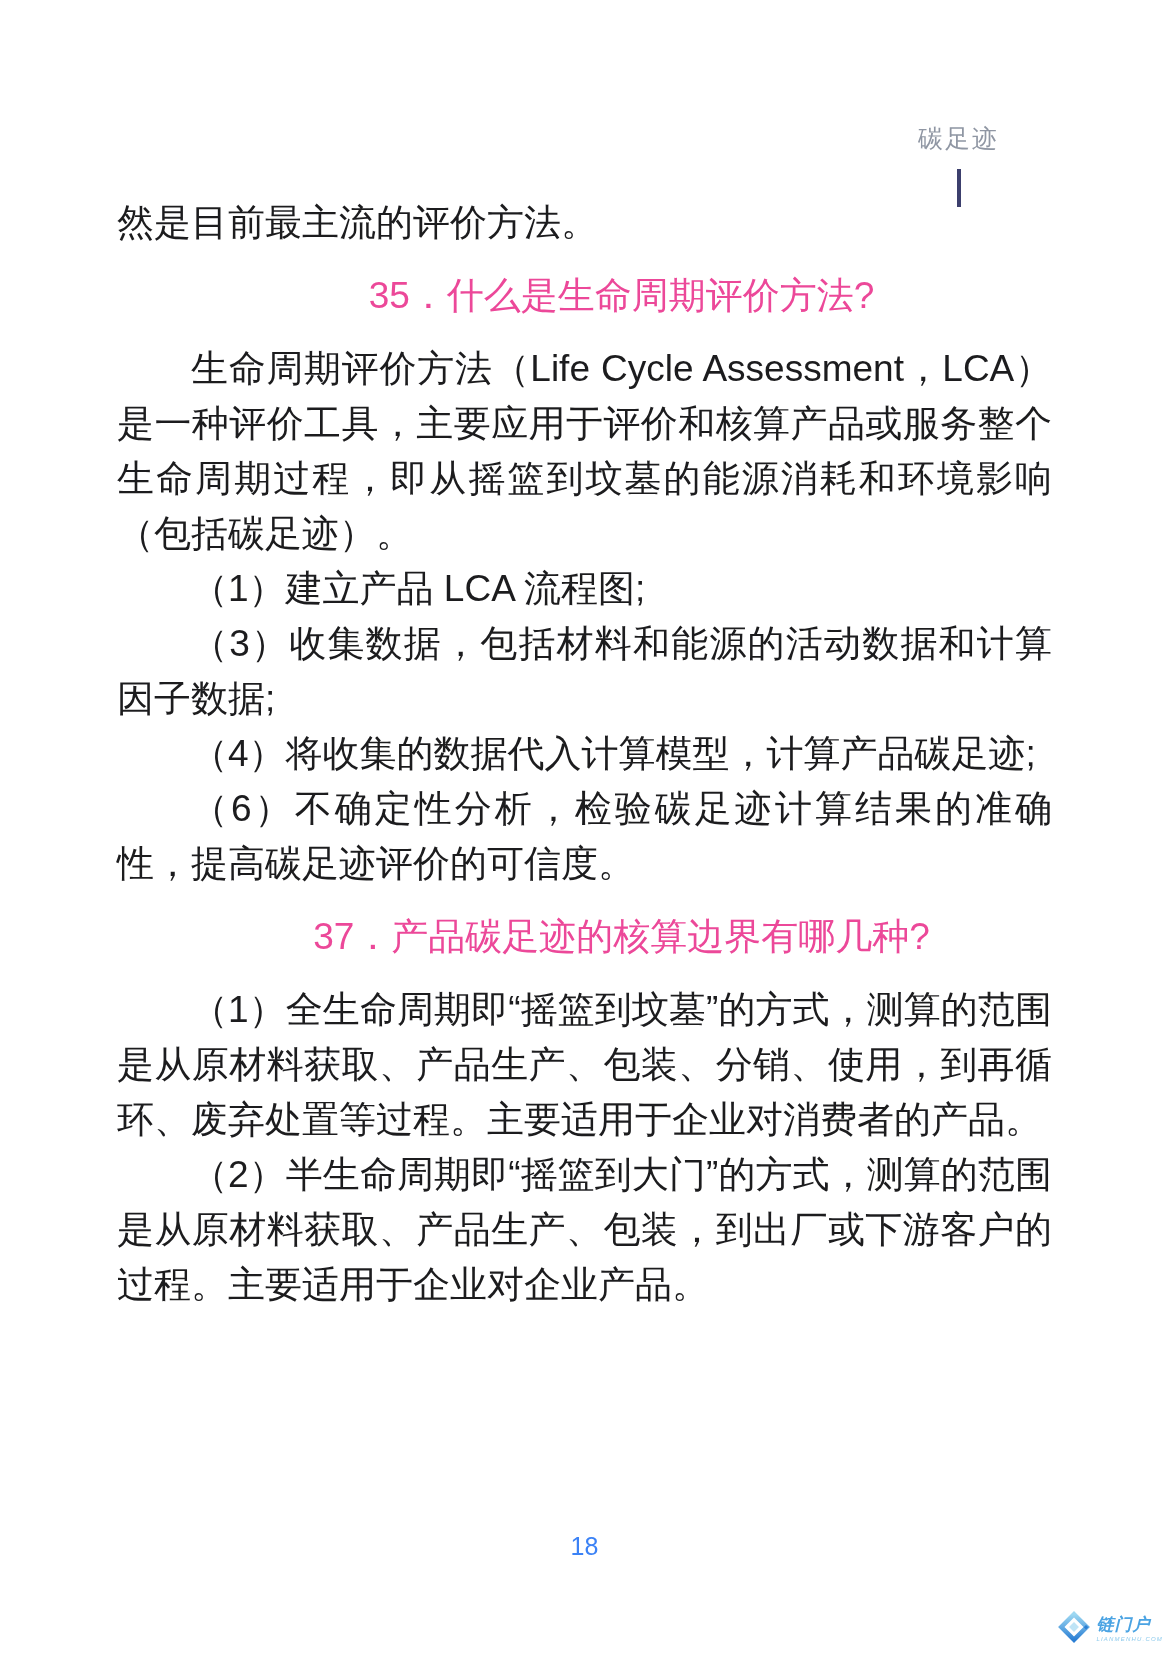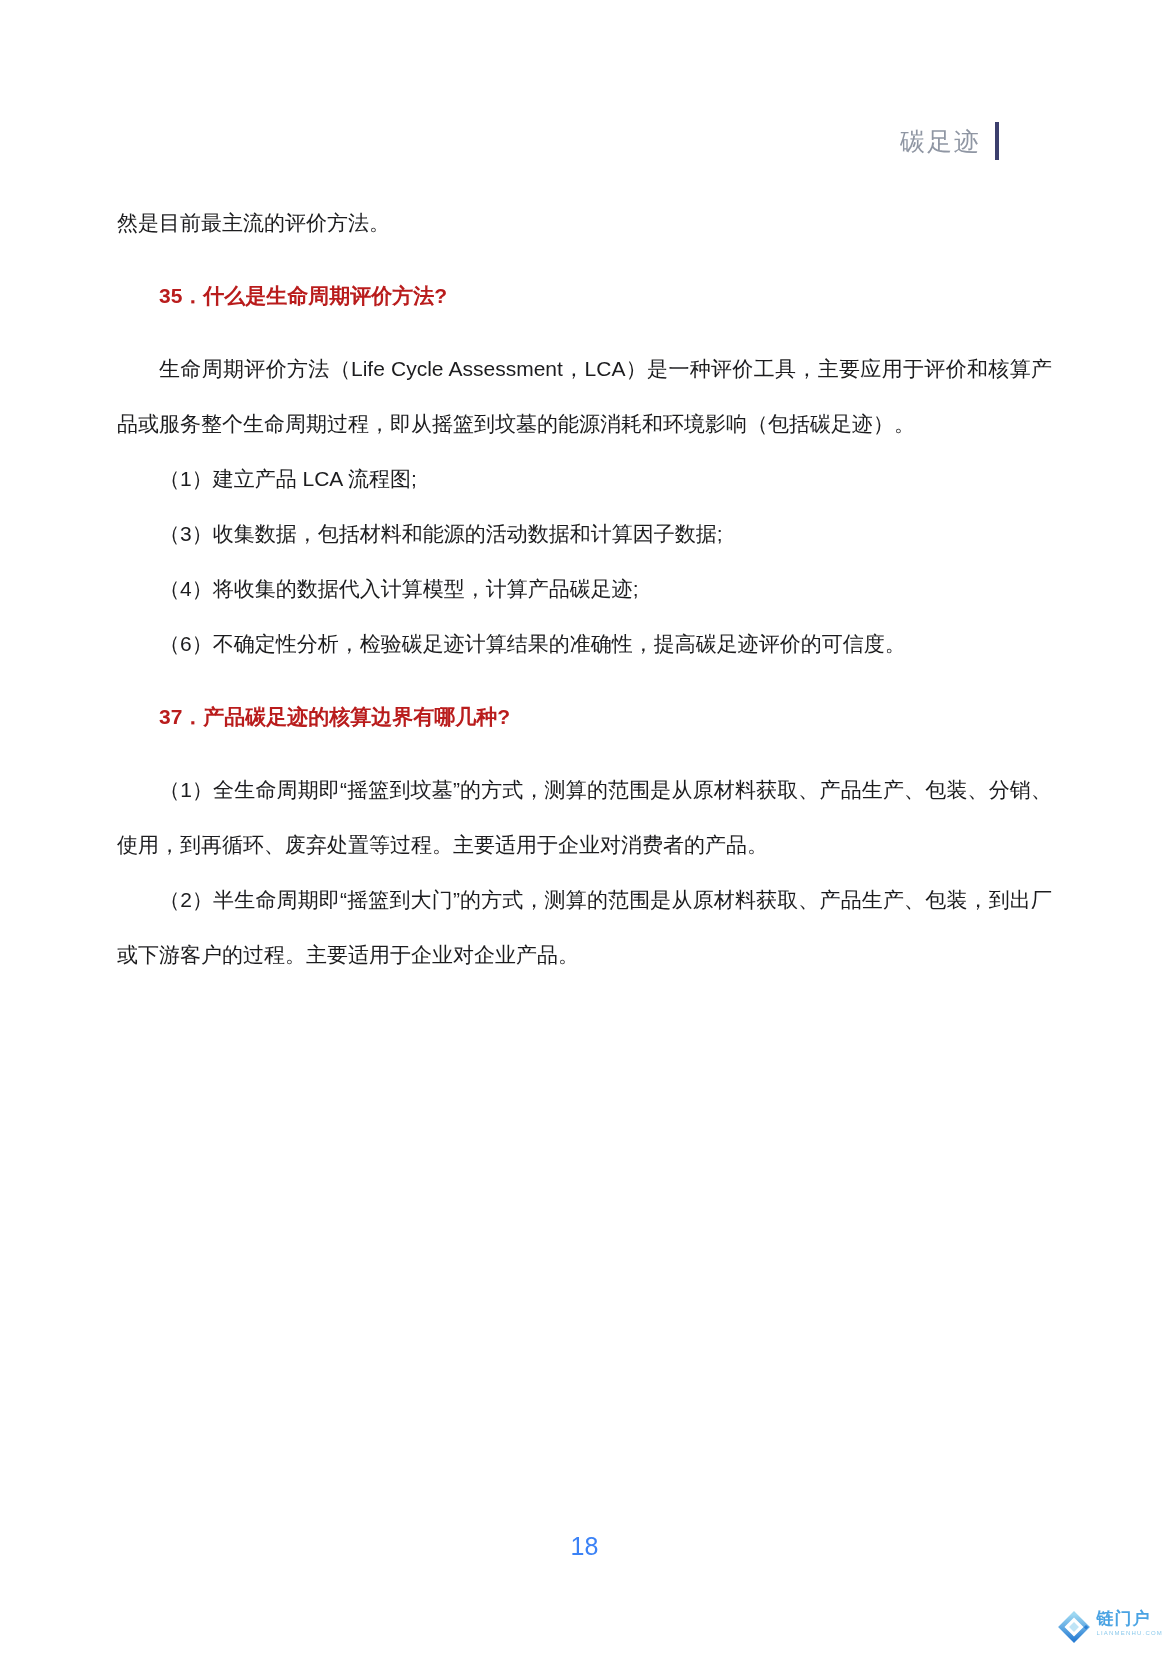--- a/index.html
+++ b/index.html
@@ -18,71 +18,74 @@
   }
 
   
   .page-header {
     position: absolute;
     top: 122px;
     right: 170px;
     display: flex;
     align-items: center;
     gap: 14px;
+    flex-direction: column;
   }
   .page-header .section-label {
     font-size: 25px;
     color: #8f96a3;
     letter-spacing: 2px;
   }
   .page-header .header-bar {
     width: 4px;
     height: 38px;
     background: #3c3f6d;
   }
 
   
   .content {
     position: absolute;
     top: 195px;
     left: 117px;
     width: 935px;
-    font-size: 21px;
+    font-size: 37px;
     line-height: 55px;
     color: #1c1c1e;
     text-align: justify;
   }
   .para { text-indent: 0; }
   .para.indent { text-indent: 2em; }
   .heading {
-    color: #b91c1c;
-    font-weight: bold;
+    color: #ec4899;
+    font-weight: normal;
     text-indent: 2em;
     margin: 18px 0;
-    text-align: left;
+    text-align: center;
   }
 
   
   .page-number {
     position: absolute;
     top: 1532px;
     left: 0;
     width: 100%;
     text-align: center;
     font-size: 25px;
     color: #3b82f6;
   }
 
   
   .watermark {
     position: absolute;
     right: 6px;
     bottom: 5px;
     display: flex;
+    align-items: center;
     gap: 5px;
+    font-style: italic;
   }
   .watermark .wm-text { display: flex; flex-direction: column; line-height: 1; }
   .watermark .wm-brand {
     font-size: 17px;
     font-weight: bold;
     color: #4aa3e3;
     letter-spacing: 1px;
   }
   .watermark .wm-domain {
     font-size: 6px;

